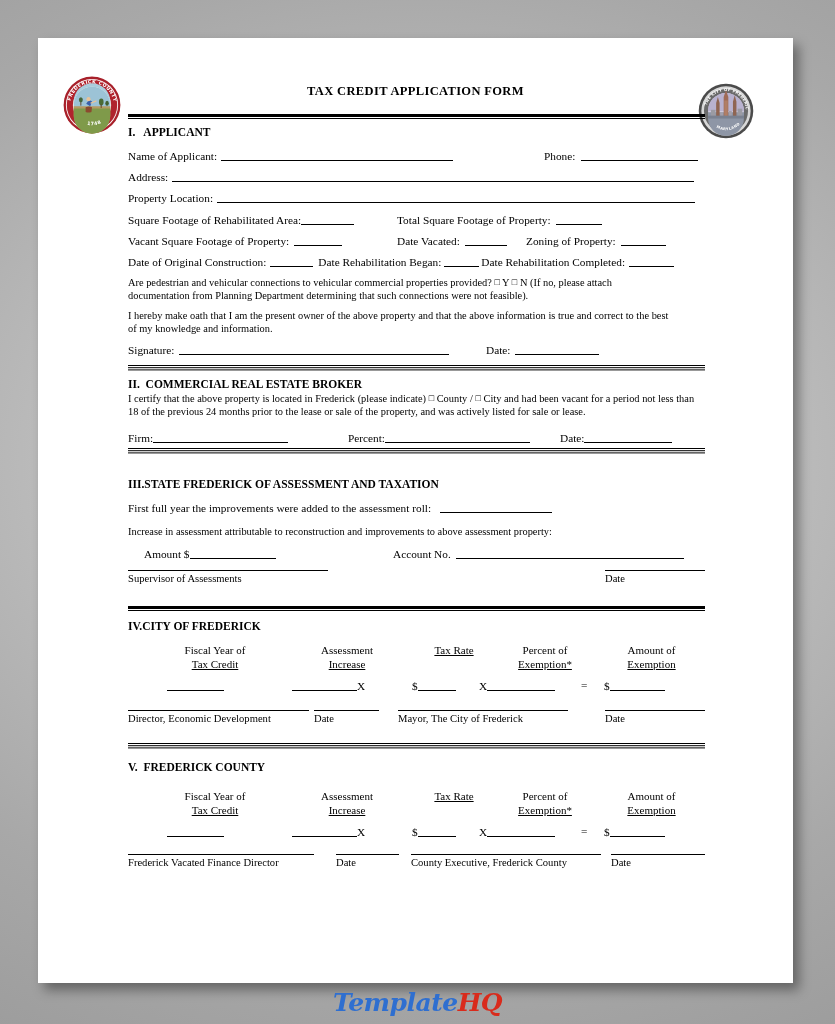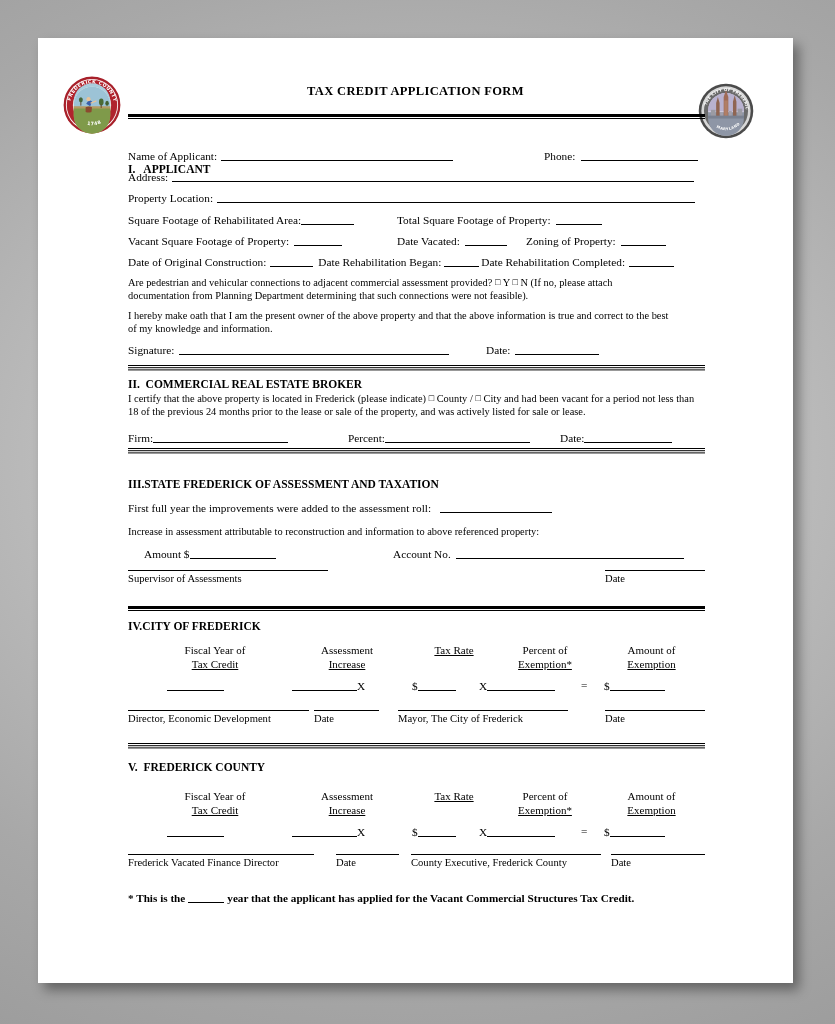--- a/index.html
+++ b/index.html
@@ -295,21 +295,21 @@
           <text font-family="DejaVu Sans, sans-serif" font-size="6.2" font-weight="bold" fill="#ffffff" letter-spacing="0.8">
             <textPath href="#fArcBot" startOffset="33%">MARYLAND</textPath>
           </text>
         </svg>
       </div>
 
       <div id="form-title">TAX CREDIT APPLICATION FORM</div>
 
       <div class="rule-double" style="top:76px;"></div>
 
-      <div class="sec-head" style="left:90px; top:88px;margin-top:37px;">I.   APPLICANT</div>
+      <div class="sec-head" style="left:90px; top:88px;">I.   APPLICANT</div>
 
       <div class="line" style="left:90px; top:111px;">
         <span>Name of Applicant:</span><span class="blank" style="width:232px; margin-left:4px;"></span>
       </div>
       <div class="line" style="left:506px; top:111px;">
         <span>Phone:</span><span class="blank" style="width:117px; margin-left:6px;"></span>
       </div>
 
       <div class="line" style="left:90px; top:132px;text-align:center;">
         <span>Address:</span><span class="blank" style="width:522px; margin-left:4px;"></span>
@@ -334,21 +334,21 @@
       </div>
       <div class="line" style="left:488px; top:196px;">
         <span>Zoning of Property:</span><span class="blank" style="width:45px; margin-left:5px;"></span>
       </div>
 
       <div class="line" style="left:90px; top:217px;">
         <span>Date of Original Construction:</span><span class="blank" style="width:43px; margin-left:4px;"></span><span style="margin-left:5px;">Date Rehabilitation Began:</span><span class="blank" style="width:35px; margin-left:3px;"></span><span style="margin-left:2px;">Date Rehabilitation Completed:</span><span class="blank" style="width:45px; margin-left:4px;"></span>
       </div>
 
       <div class="para" style="left:90px; top:238px; width:545px;">
-        <span>Are pedestrian and vehicular connections to adjacent commercial assessment provided?</span>
+        <span>Are pedestrian and vehicular connections to vehicular commercial properties provided?</span>
         <span class="checkbox-glyph">□</span>
         <span>Y</span>
         <span class="checkbox-glyph">□</span>
         <span>N</span>
         <span>(If no, please attach documentation from Planning Department determining that such connections were not feasible).</span>
       </div>
 
       <div class="para" style="left:90px; top:272px; width:545px;">I hereby make oath that I am the present owner of the above property and that the above information is true and correct to the best of my knowledge and information.</div>
 
       <div class="line" style="left:90px; top:305px;">
@@ -383,21 +383,21 @@
       </div>
 
       <div class="rule-triple" style="top:410px;"></div>
 
       <div class="sec-head" style="left:90px; top:440px;">III.STATE FREDERICK OF ASSESSMENT AND TAXATION</div>
 
       <div class="line" style="left:90px; top:463px;">
         <span>First full year the improvements were added to the assessment roll:</span><span class="blank" style="width:112px; margin-left:9px;"></span>
       </div>
 
-      <div class="para" style="left:90px; top:488px; width:560px;">Increase in assessment attributable to reconstruction and information to above referenced property:</div>
+      <div class="para" style="left:90px; top:488px; width:560px;">Increase in assessment attributable to reconstruction and improvements to above assessment property:</div>
 
       <div class="line" style="left:90px; top:509px;margin-left:16px;">
         <span>Amount $</span><span class="blank" style="width:86px;"></span>
       </div>
       <div class="line" style="left:355px; top:509px;">
         <span>Account No.</span><span class="blank" style="width:228px; margin-left:5px;"></span>
       </div>
 
       <div class="sig-block" style="left:90px; top:532px; width:200px;">
         <div class="sig-line"></div>
@@ -521,21 +521,21 @@
       </div>
       <div class="sig-block" style="left:373px; top:816px; width:190px;">
         <div class="sig-line"></div>
         <div class="sig-label">County Executive, Frederick County</div>
       </div>
       <div class="sig-block" style="left:573px; top:816px; width:94px;">
         <div class="sig-line"></div>
         <div class="sig-label">Date</div>
       </div>
 
-      <div class="footnote" style="left:90px; top:853px;">
-        <span>* This is the</span><span class="blank" style="width:36px; margin:0 3px;"></span><span>year that the applicant has applied for the Vacant Commercial Structures Tax Credit.</span>
-      </div>
 
     </div>
   </div>
 
+  <div id="watermark">
+    <span class="wm-a">Template</span><span class="wm-b">HQ</span>
+  </div>
 
 </div>
 
 </body></html>

